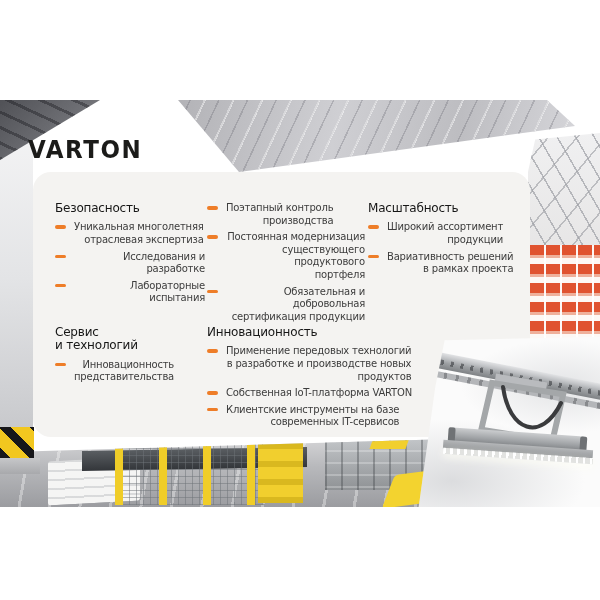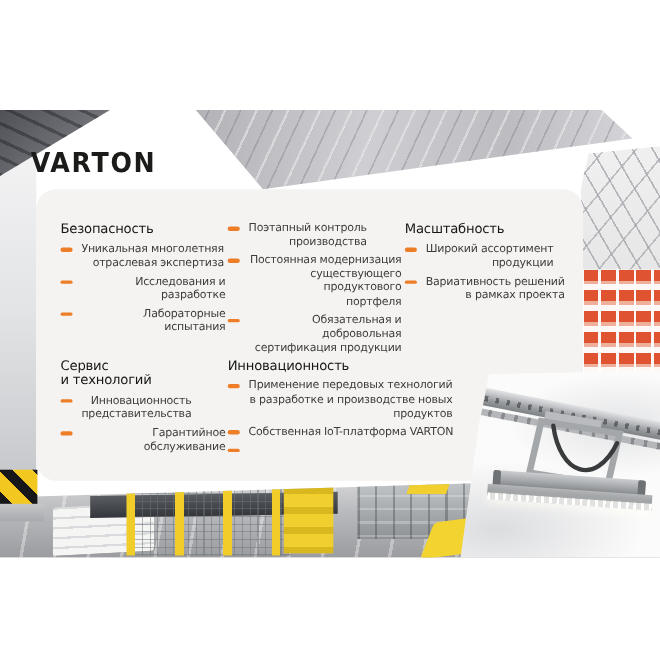--- a/index.html
+++ b/index.html
@@ -273,40 +273,38 @@
     </div>
 
     <div class="section sec-4">
       <div class="section-title">Сервис
 и технологий</div>
       <div class="item">
         <span class="dash"></span>
         <span class="item-text">Инновационность
 представительства</span>
       </div>
-      <div class="item">
-        <span class="dash"></span>
-        <span class="item-text">Гарантийное обслуживание</span>
-      </div>
     </div>
 
     <div class="section sec-5">
       <div class="section-title">Инновационность</div>
       <div class="item">
         <span class="dash"></span>
         <span class="item-text">Применение передовых технологий
 в разработке и производстве новых
 продуктов</span>
       </div>
       <div class="item">
         <span class="dash"></span>
         <span class="item-text">Собственная IoT-платформа VARTON</span>
       </div>
       <div class="item">
         <span class="dash"></span>
+        <span class="item-text">Клиентские инструменты на базе
+современных IT-сервисов</span>
       </div>
     </div>
 
   </div>
 
   <div class="fixture-panel">
     <div class="rail">
       <div class="rail-holes"></div>
     </div>
     <div class="rail-lower"></div>

